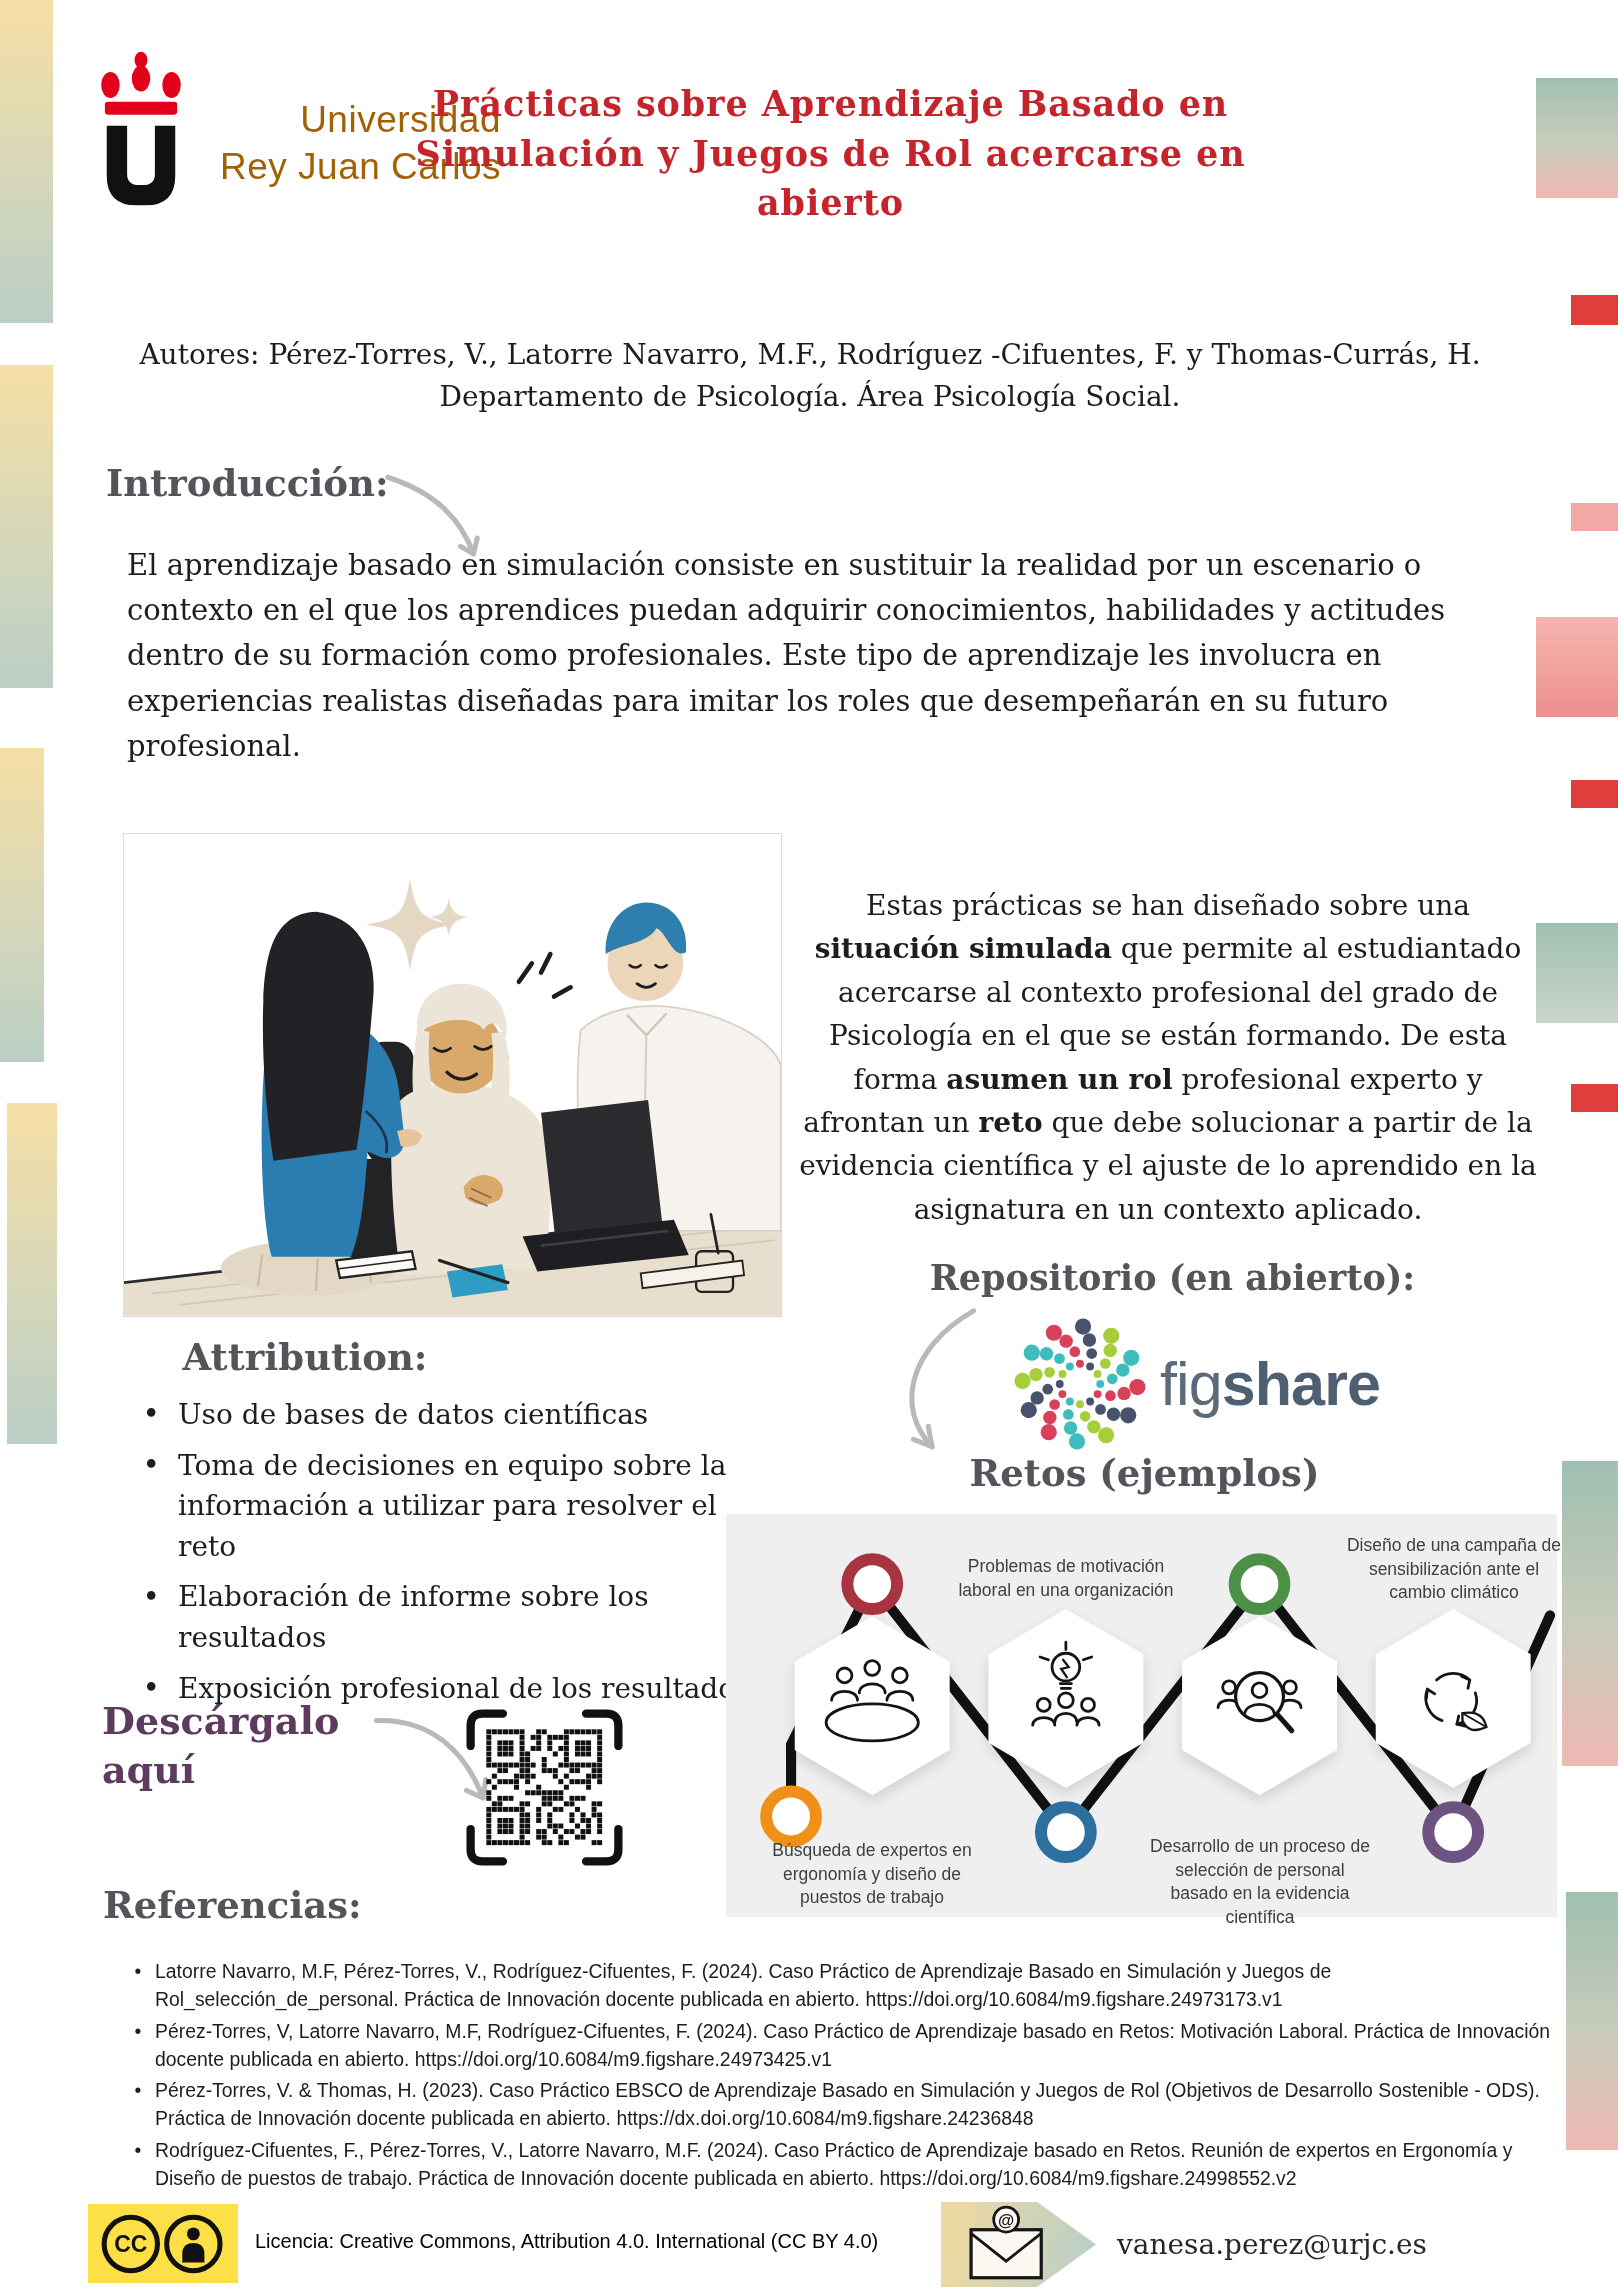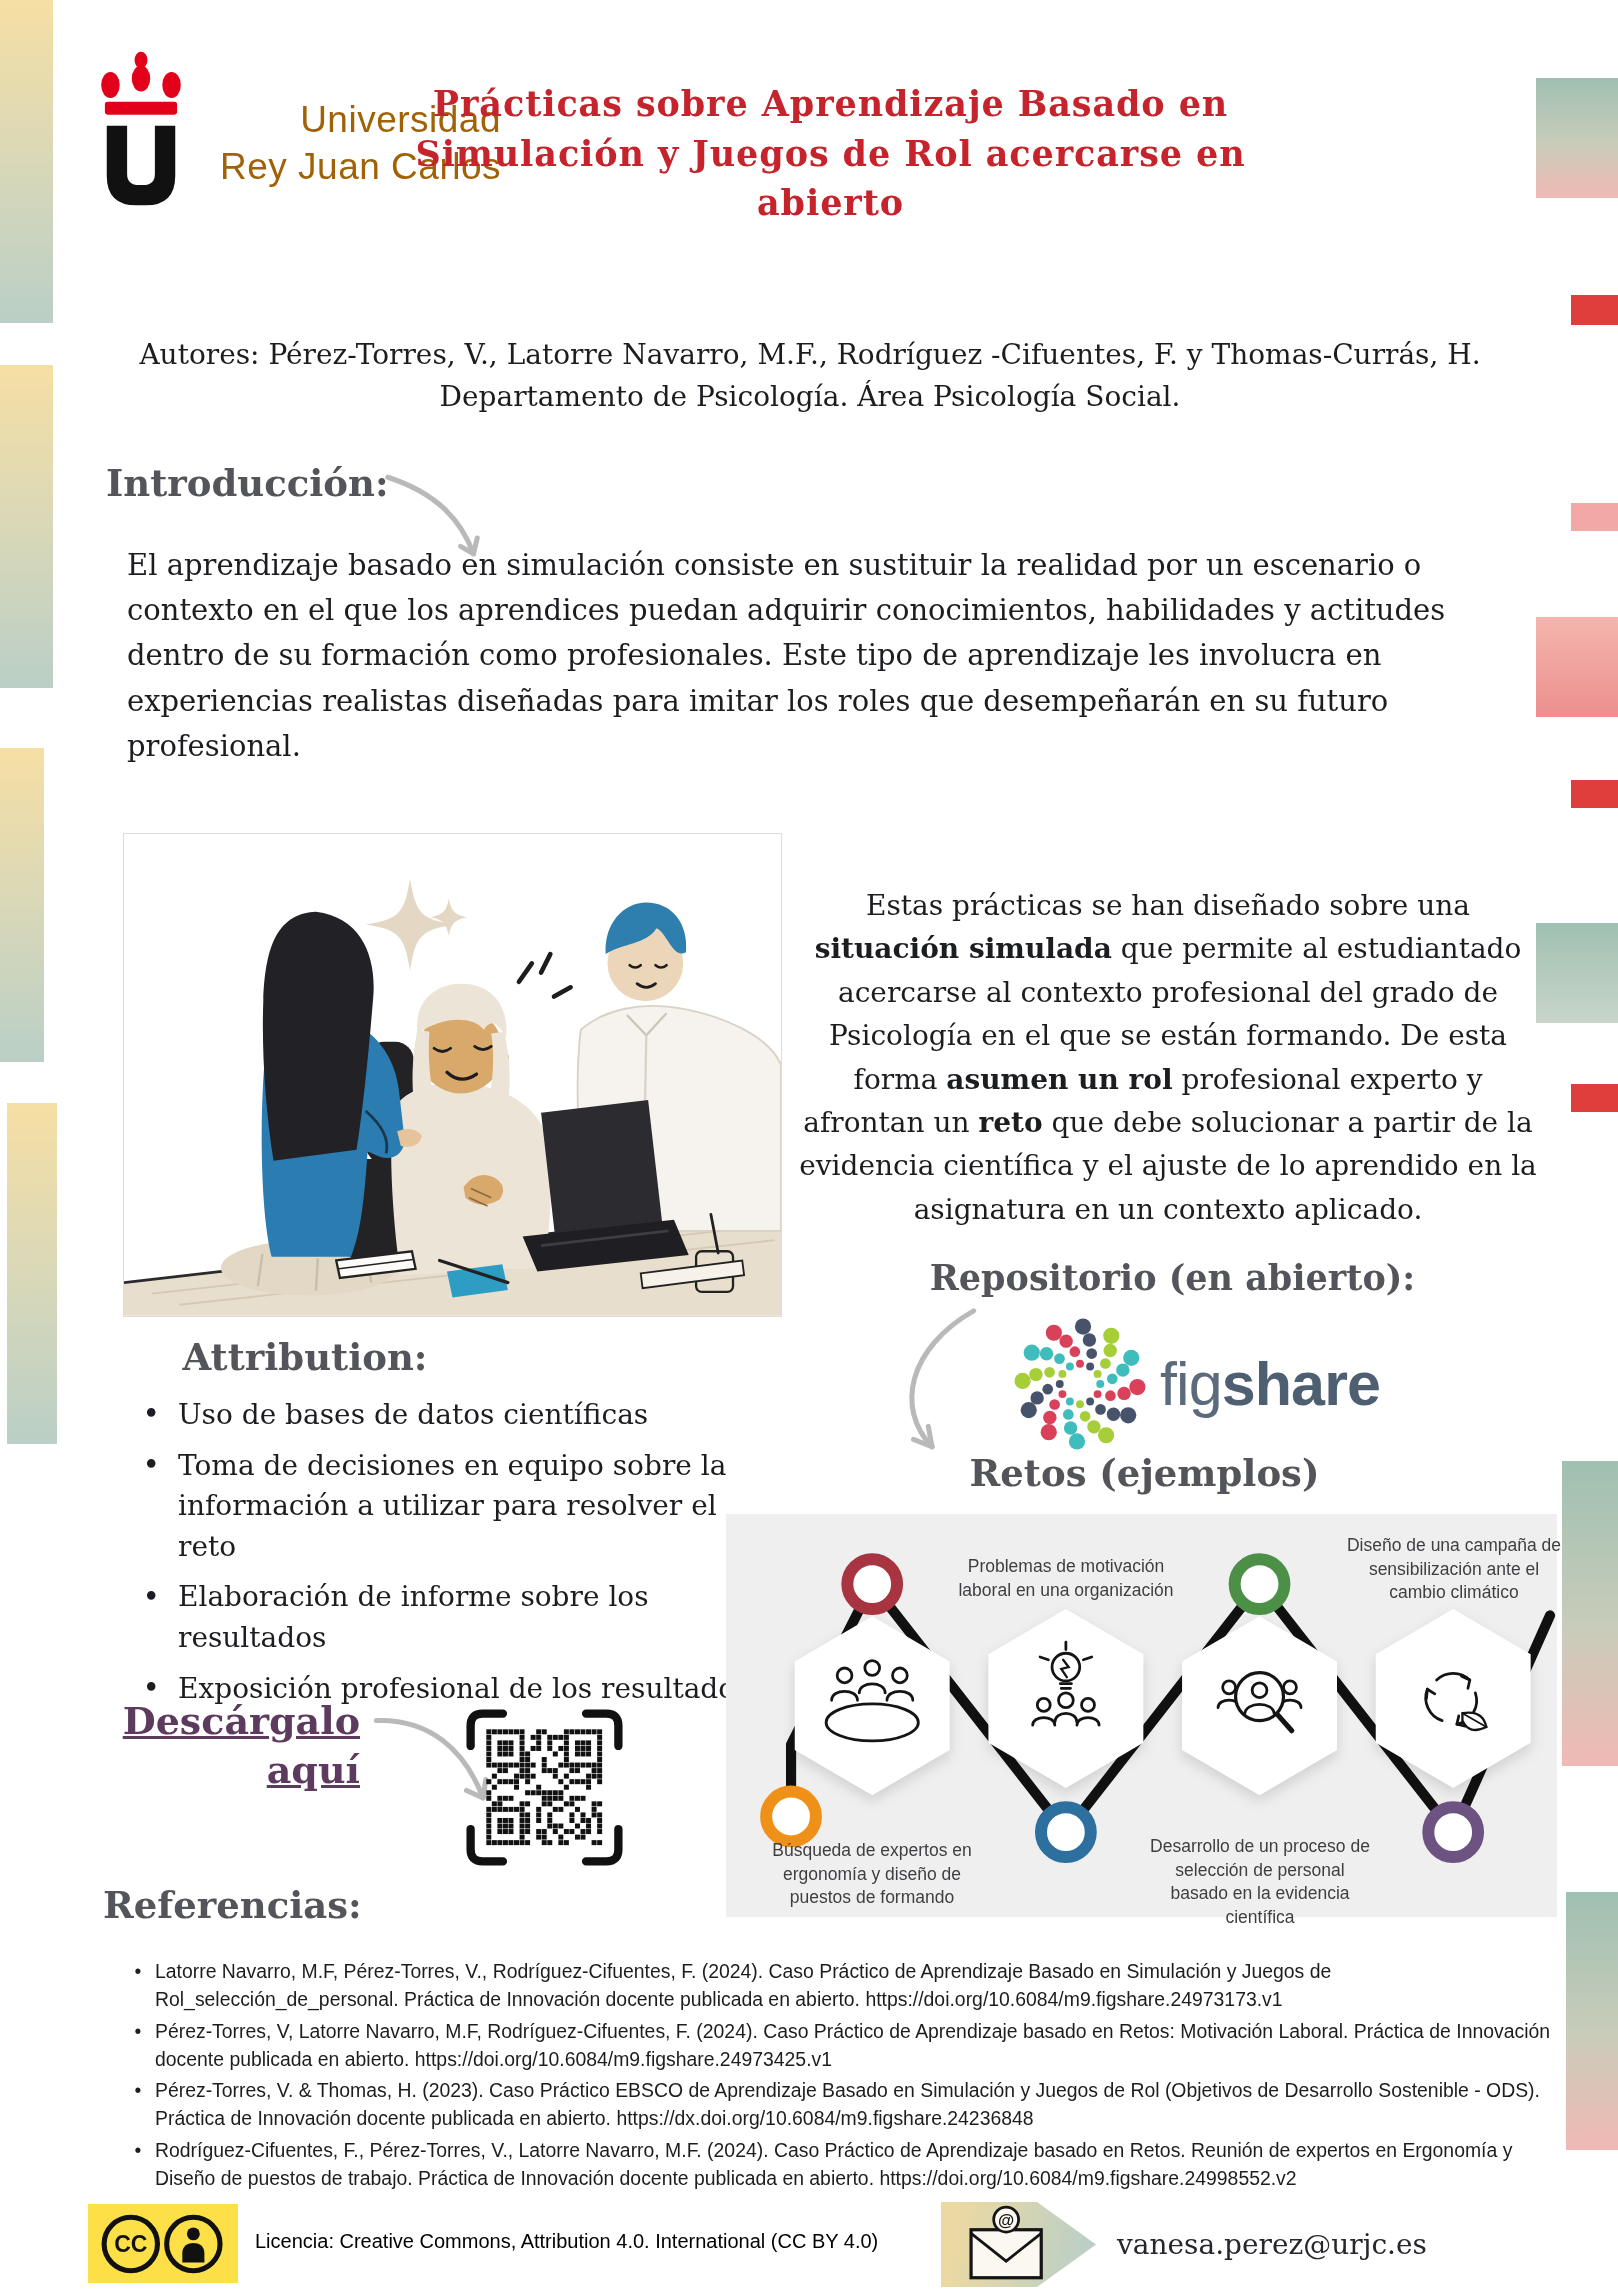--- a/index.html
+++ b/index.html
@@ -33,22 +33,22 @@
   .fig-word{font-family:"Liberation Sans",sans-serif;font-size:61px;color:#5b6b7c;letter-spacing:-0.9px;margin-left:11px;}
   .fig-word b{font-weight:bold;color:#4e5f71;}
   .comp-h{left:102px;top:1335px;width:406px;text-align:center;}
   .comp-list{left:137px;top:1395px;width:623px;font-size:28px;line-height:1.45;}
   .comp-item{position:relative;padding-left:41px;margin-bottom:10px;}
   .comp-item::before{content:"•";position:absolute;left:5.5px;top:-1.8px;font-size:29.5px;}
   .retos-h{left:923px;top:1451px;width:443px;text-align:center;}
   .retos-panel{left:726px;top:1514px;width:831px;height:403px;background:#efeff0;}
   .retos-label{position:absolute;font-family:"Liberation Sans",sans-serif;font-size:17.5px;
                line-height:1.35;color:#3f3f42;text-align:center;}
-  .descarga{left:102px;top:1696px;width:258px;text-align:right;font-size:38px;font-weight:bold;
-            color:#5d3b5f;line-height:1.3;text-decoration:underline;}
+  .descarga{left:102px;top:1696px;width:258px;text-align:left;font-size:38px;font-weight:bold;
+            color:#5d3b5f;line-height:1.3;}
   .qr-wrap{left:466px;top:1709px;width:157px;height:157px;}
   .ref-h{left:103px;top:1883px;}
   .ref-list{left:129px;top:1958px;width:1426px;font-family:"Liberation Sans",sans-serif;
             font-size:19.4px;line-height:1.44;color:#1d1d20;}
   .ref-item{position:relative;padding-left:26px;margin-bottom:3.7px;}
   .ref-item::before{content:"•";position:absolute;left:5.5px;top:0;}
   .cc-box{left:88px;top:2204px;width:150px;height:79px;background:#fde047;
           display:flex;align-items:center;justify-content:center;}
   .license{left:255px;top:2230px;font-family:"Liberation Sans",sans-serif;font-size:20px;color:#000000;}
   .mail-badge{left:941px;top:2202px;width:155px;height:85px;
@@ -292,21 +292,21 @@
         <path d="M770 180 A 26 26 0 0 1 806 180"></path>
           <path d="M806 180 l-9,-4 M806 180 l-2,9"></path>
         <path d="M812 194 A 26 26 0 0 1 792 228"></path>
           <path d="M792 228 l2,-9 M792 228 l9,2"></path>
         <path d="M776 224 A 26 26 0 0 1 760 190"></path>
           <path d="M760 190 l8,5 M760 190 l-1,10"></path>
         <path d="M798 216 q22 -4 26 15 q-19 9 -26 -7 z" fill="#ffffff" stroke-width="2.5"></path>
         <path d="M798 216 L824 231" stroke-width="2"></path>
       </g>
     </svg>
-    <div class="retos-label" style="left:35px;top:325px;width:222px;">Búsqueda de expertos en ergonomía y diseño de puestos de formando</div>
+    <div class="retos-label" style="left:35px;top:325px;width:222px;">Búsqueda de expertos en ergonomía y diseño de puestos de trabajo</div>
     <div class="retos-label" style="left:229px;top:41px;width:222px;">Problemas de motivación laboral en una organización</div>
     <div class="retos-label" style="left:421px;top:321px;width:226px;">Desarrollo de un proceso de selección de personal basado en la evidencia científica</div>
     <div class="retos-label" style="left:615px;top:20px;width:226px;">Diseño de una campaña de sensibilización ante el cambio climático</div>
   </div>
 
   <div class="abs descarga">
     <div>Descárgalo</div>
     <div>aquí</div>
   </div>
   <svg class="abs arrow-svg" style="left:365px;top:1704px;" width="134" height="115" viewBox="0 0 145 125">

